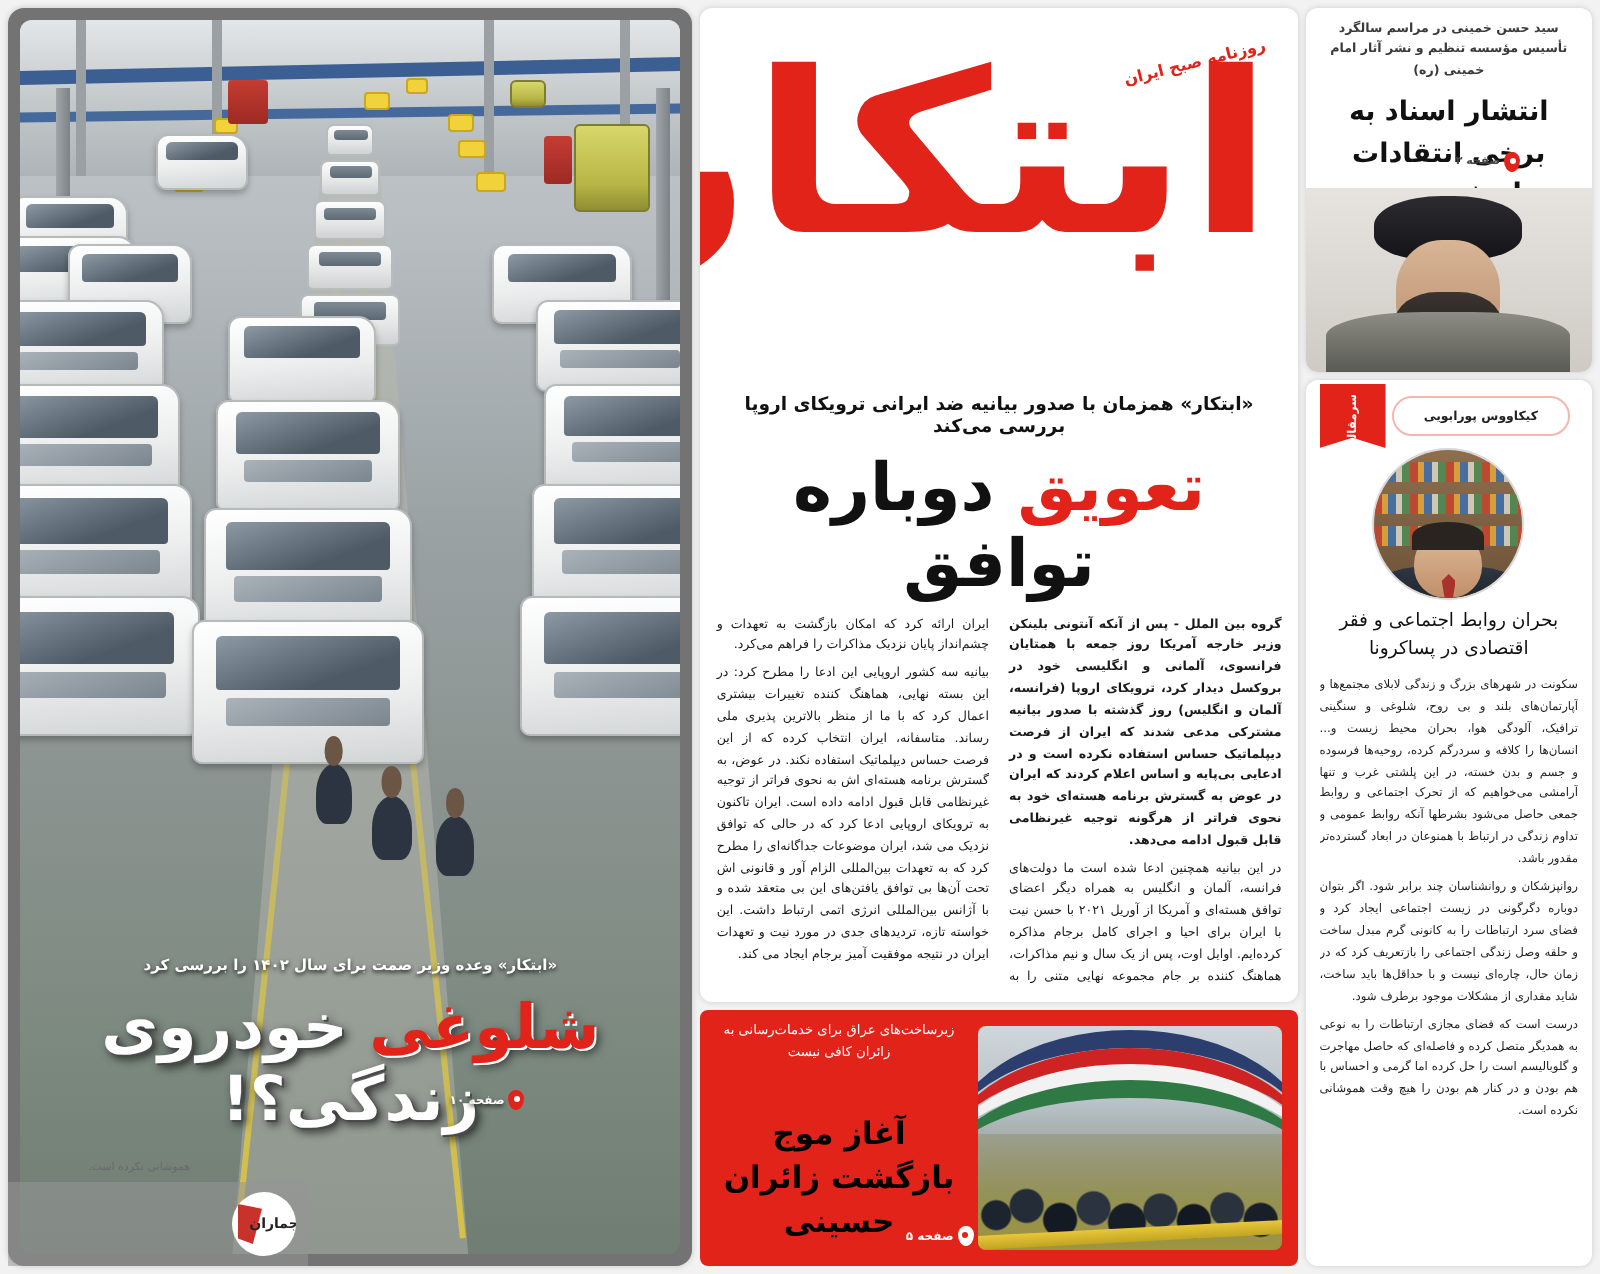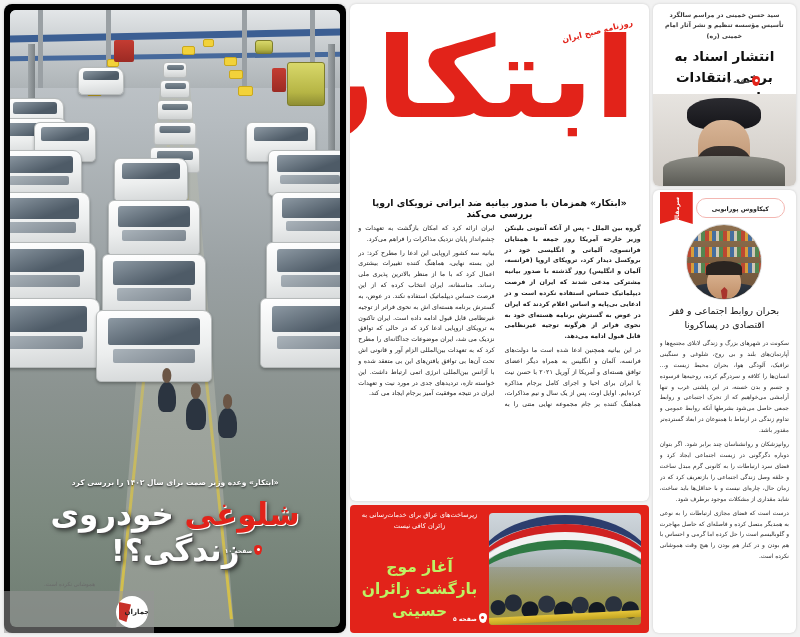--- a/index.html
+++ b/index.html
@@ -18,21 +18,21 @@
     flex-direction: row;
     gap: 4px;
     padding: 4px;
   }
 
   
   .photo-col {
     position: relative;
     width: 344px;
     height: 629px;
-    background: #000000;
+    background: #737373;
     border-radius: 8px;
     box-shadow: 0 0 3px rgba(0,0,0,.18);
     overflow: hidden;
     padding: 6px;
     order: 3;
   }
   .factory-photo {
     position: relative;
     width: 100%; height: 100%;
     border-radius: 6px;
@@ -317,21 +317,21 @@
     display: flex; flex-direction: column; align-items: center; justify-content: center;
     direction: rtl; text-align: center;
     padding-bottom: 6px;
     gap: 20px;
   }
   .promo-kicker {
     font-size: 6.6px; color: #ffffff; line-height: 1.6; font-weight: normal;
     margin-bottom: 5px;
   }
   .promo-headline {
-    font-size: 15.5px; font-weight: bold; color: #bef264; line-height: 1.42;
+    font-size: 15.5px; font-weight: bold; color: #000000; line-height: 1.42;
     letter-spacing: -0.4px;
   }
   .promo-badge {
     position: absolute; right: 162px; bottom: 10px;
     font-size: 6px; color: #fff; font-weight: bold;
     display: inline-flex; align-items: center; gap: 2px;
   }
   .pin-white { background:#ffffff; }
   .pin-white::after { background:#e2231a; }
 
@@ -577,20 +577,24 @@
 
       <div class="masthead">
         <div class="logo-wrap">
           <div class="logo-text">ابتکار</div>
           <div class="logo-tagline">روزنامه صبح ایران</div>
         </div>
       </div>
 
       <div class="kicker-main">«ابتکار» همزمان با صدور بیانیه ضد ایرانی ترویکای اروپا بررسی می‌کند</div>
 
+      <div class="headline-main">
+        <span class="rd">تعویق</span>
+        <span>دوباره توافق</span>
+      </div>
 
       <div class="article-body">
         <p class="lead">گروه بین الملل - پس از آنکه آنتونی بلینکن وزیر خارجه آمریکا روز جمعه با همتایان فرانسوی، آلمانی و انگلیسی خود در بروکسل دیدار کرد، ترویکای اروپا (فرانسه، آلمان و انگلیس) روز گذشته با صدور بیانیه مشترکی مدعی شدند که ایران از فرصت دیپلماتیک حساس استفاده نکرده است و در ادعایی بی‌پایه و اساس اعلام کردند که ایران در عوض به گسترش برنامه هسته‌ای خود به نحوی فراتر از هرگونه توجیه غیرنظامی قابل قبول ادامه می‌دهد.</p>
         <p>در این بیانیه همچنین ادعا شده است ما دولت‌های فرانسه، آلمان و انگلیس به همراه دیگر اعضای توافق هسته‌ای و آمریکا از آوریل ۲۰۲۱ با حسن نیت با ایران برای احیا و اجرای کامل برجام مذاکره کرده‌ایم. اوایل اوت، پس از یک سال و نیم مذاکرات، هماهنگ کننده بر جام مجموعه نهایی متنی را به ایران ارائه کرد که امکان بازگشت به تعهدات و چشم‌انداز پایان نزدیک مذاکرات را فراهم می‌کرد.</p>
         <p>بیانیه سه کشور اروپایی این ادعا را مطرح کرد: در این بسته نهایی، هماهنگ کننده تغییرات بیشتری اعمال کرد که با ما از منظر بالاترین پذیری ملی رساند. متاسفانه، ایران انتخاب کرده که از این فرصت حساس دیپلماتیک استفاده نکند. در عوض، به گسترش برنامه هسته‌ای اش به نحوی فراتر از توجیه غیرنظامی قابل قبول ادامه داده است. ایران تاکنون به ترویکای اروپایی ادعا کرد که در حالی که توافق نزدیک می شد، ایران موضوعات جداگانه‌ای را مطرح کرد که به تعهدات بین‌المللی الزام آور و قانونی اش تحت آن‌ها بی توافق یافتن‌های این بی متعقد شده و با آژانس بین‌المللی انرژی اتمی ارتباط داشت. این خواسته تازه، تردیدهای جدی در مورد نیت و تعهدات ایران در نتیجه موفقیت آمیز برجام ایجاد می کند.</p>
       </div>
 
     </div>
 
     <div class="promo-card">

